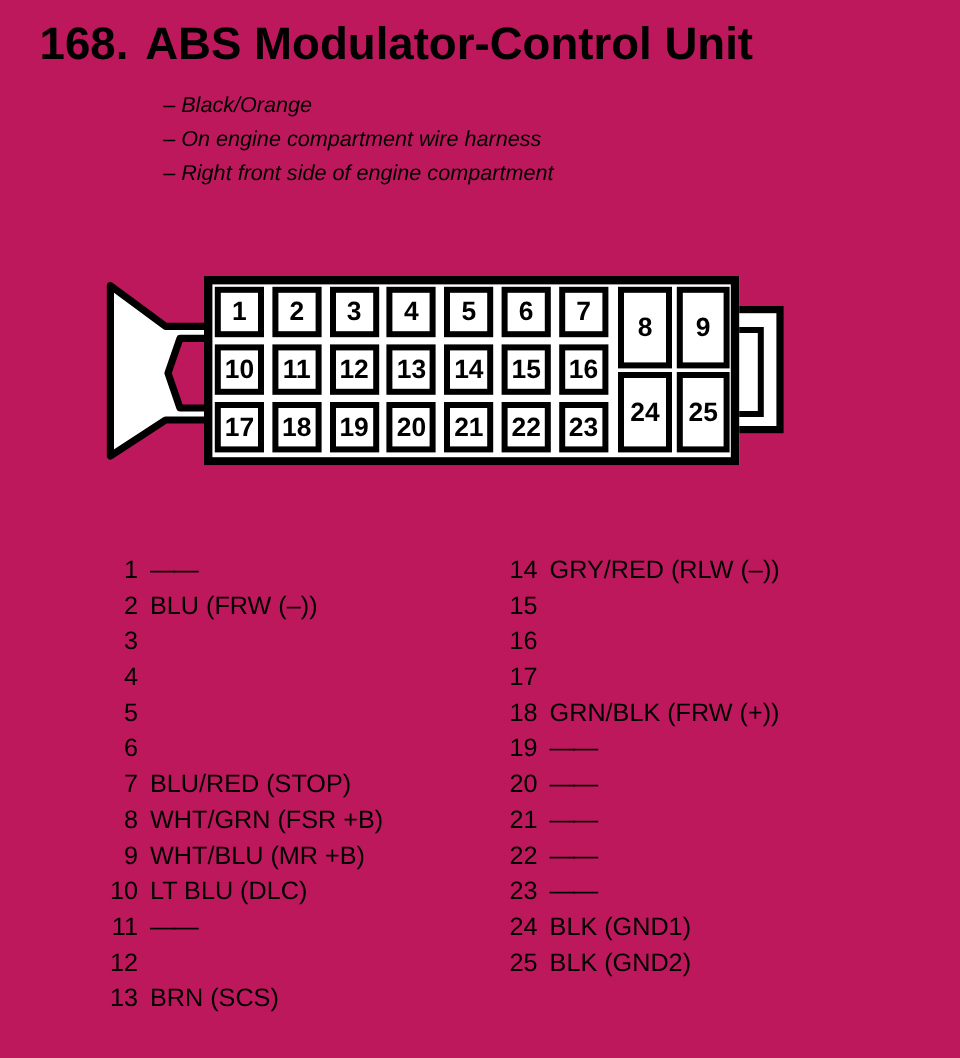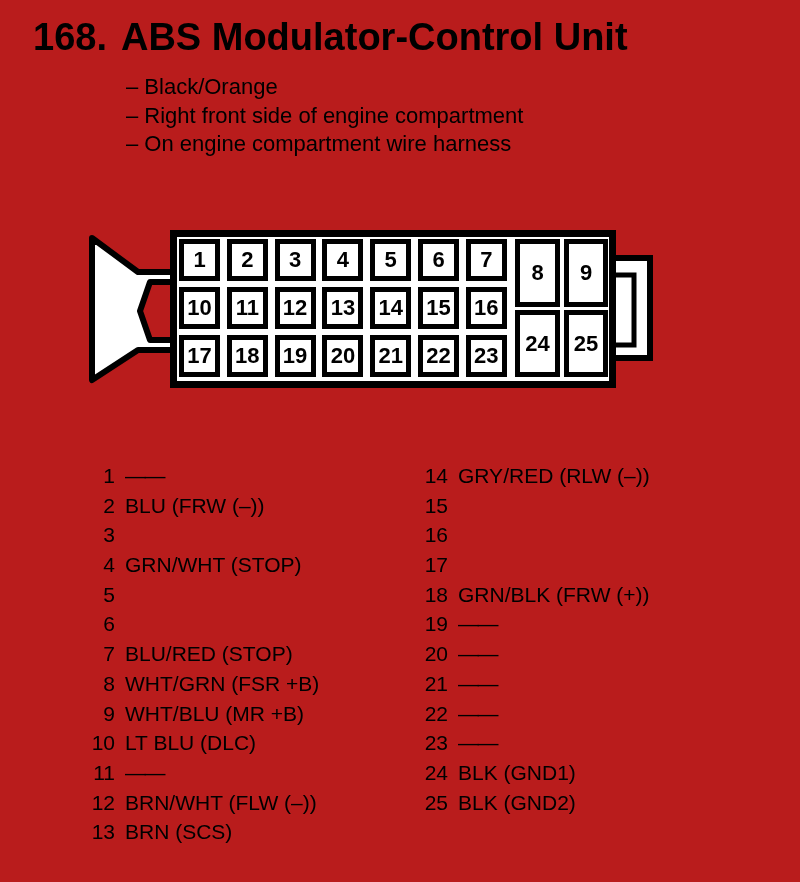--- a/index.html
+++ b/index.html
@@ -1,27 +1,27 @@
 <!DOCTYPE html>
 <html><head>
 <meta charset="utf-8">
 <style>
   html,body{margin:0;padding:0;}
   body{
     width:800px;height:882px;background:#ffffff;color:#000000;
     font-family:"Liberation Sans",sans-serif;position:relative;overflow:hidden;
   }
-  .page{position:absolute;left:0;top:0;width:800px;height:882px;background:#b91c1c;}
+  .page{position:absolute;left:0;top:0;width:800px;height:882px;background:#be185d;}
 
   
   .title-row{position:absolute;left:33px;top:16px;display:flex;align-items:baseline;gap:14px;
     font-weight:700;font-size:38px;white-space:nowrap;}
 
   
-  .notes{position:absolute;left:126px;top:73px;font-size:22px;line-height:28.5px;}
+  .notes{position:absolute;left:136px;top:73px;font-size:18px;line-height:28.5px;font-style:italic;}
   .note-line{white-space:nowrap;}
 
   
   .connector{position:absolute;left:88px;top:226px;width:570px;height:168px;}
   .connector svg{position:absolute;left:0;top:0;z-index:0;}
   .conn-body{position:absolute;left:82px;top:4px;width:446px;height:158px;
     border:7px solid #000;background:#fff;box-sizing:border-box;z-index:1;}
   .pin-cell{position:absolute;border:5px solid #000;background:#fff;box-sizing:border-box;
     display:flex;align-items:center;justify-content:center;
     font-weight:700;font-size:22px;line-height:1;}
@@ -40,22 +40,22 @@
 
 <div class="page">
 
   <div class="title-row">
     <span>168.</span>
     <span>ABS Modulator-Control Unit</span>
   </div>
 
   <div class="notes">
     <div class="note-line">– Black/Orange</div>
+    <div class="note-line">– On engine compartment wire harness</div>
     <div class="note-line">– Right front side of engine compartment</div>
-    <div class="note-line">– On engine compartment wire harness</div>
   </div>
 
   <div class="connector">
     <svg width="570" height="168" viewBox="0 0 570 168">
       <g>
         <path d="M 4,12 L 50,46 L 90,46 L 90,56 L 62,56 L 52,85 L 62,114 L 90,114 L 90,124 L 50,124 L 4,154 Z" fill="#ffffff" stroke="#000000" stroke-width="6" stroke-linejoin="round"></path>
       </g>
       <g>
         <rect x="520" y="32" width="42" height="100" fill="#ffffff" stroke="#000000" stroke-width="6"></rect>
         <rect x="520" y="49" width="26" height="70" fill="#ffffff" stroke="#000000" stroke-width="5"></rect>
@@ -97,21 +97,20 @@
       </div>
       <div class="pin-row">
         <span class="pin-num">2</span>
         <span class="pin-label">BLU (FRW (–))</span>
       </div>
       <div class="pin-row">
         <span class="pin-num">3</span>
       </div>
       <div class="pin-row">
         <span class="pin-num">4</span>
-        <span class="pin-label">GRN/WHT (STOP)</span>
       </div>
       <div class="pin-row">
         <span class="pin-num">5</span>
       </div>
       <div class="pin-row">
         <span class="pin-num">6</span>
       </div>
       <div class="pin-row">
         <span class="pin-num">7</span>
         <span class="pin-label">BLU/RED (STOP)</span>
@@ -127,21 +126,20 @@
       <div class="pin-row">
         <span class="pin-num">10</span>
         <span class="pin-label">LT BLU (DLC)</span>
       </div>
       <div class="pin-row">
         <span class="pin-num">11</span>
         <span class="pin-label empty-dash">——</span>
       </div>
       <div class="pin-row">
         <span class="pin-num">12</span>
-        <span class="pin-label">BRN/WHT (FLW (–))</span>
       </div>
       <div class="pin-row">
         <span class="pin-num">13</span>
         <span class="pin-label">BRN (SCS)</span>
       </div>
     </div>
   <div class="pin-col pin-col-right" id="pin-col-right">
       <div class="pin-row">
         <span class="pin-num">14</span>
         <span class="pin-label">GRY/RED (RLW (–))</span>

